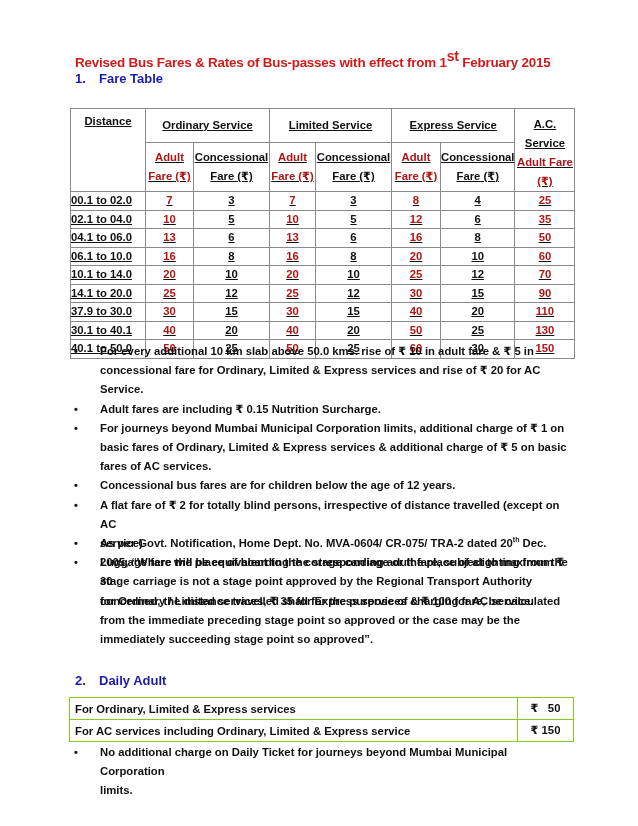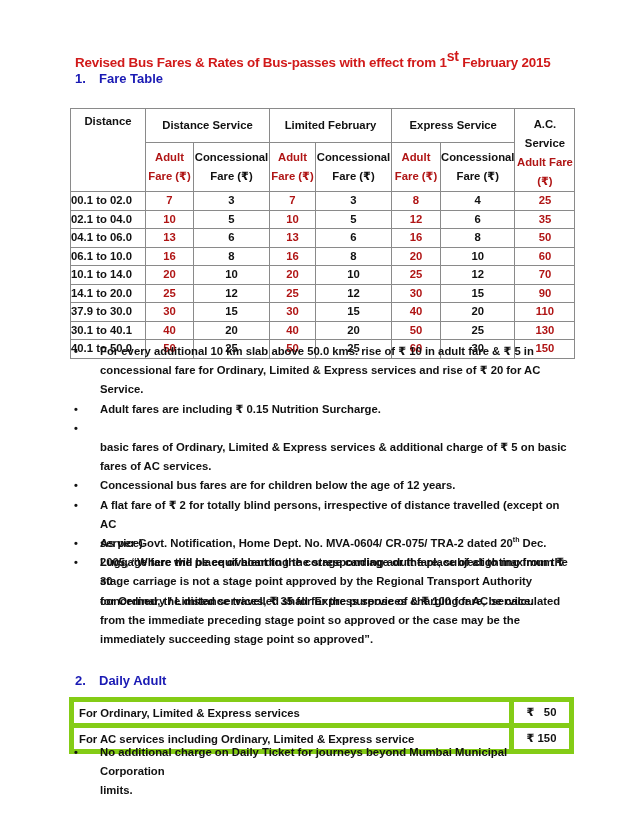--- a/index.html
+++ b/index.html
@@ -3,34 +3,34 @@
 <meta charset="utf-8">
 <style>
   html, body { margin: 0; padding: 0; background: #ffffff; }
   body { width: 638px; height: 826px; position: relative; overflow: hidden;
          font-family: "Liberation Sans", "DejaVu Sans", sans-serif; color: #111; }
   .page { position: absolute; left: 0; top: 0; width: 638px; height: 826px; }
   .title { position: absolute; left: 75px; top: 48px; font-size: 13.4px; font-weight: bold; color: #d11a1a; letter-spacing: -0.2px; white-space: nowrap; }
   .title sup { font-size: 14px; vertical-align: 6px; }
   .h2 { position: absolute; left: 75px; font-size: 13px; font-weight: bold; color: #1a1ab4; white-space: nowrap; }
   .h2 .num { display: inline-block; width: 24px; }
-  table.fare { position: absolute; left: 70px; top: 108px; border-collapse: collapse; font-size: 11.3px; font-weight: bold; }
+  table.fare { position: absolute; left: 70px; top: 108px; border-collapse: collapse; font-size: 11.3px; font-weight: bold; text-decoration: underline; }
   table.fare td, table.fare th { border: 1px solid #8a8a8a; padding: 0; text-align: center; font-weight: bold; }
   table.fare .hdr1 th { height: 27px; color: #111; font-weight: bold; }
   table.fare .hdr2 th { height: 40px; line-height: 19px; }
   table.fare .red { color: #b01515; }
   table.fare tbody td { height: 17.5px; line-height: 17px; }
   table.fare td.dist { text-align: left; color: #111; }
   .ac-head { vertical-align: top; padding-top: 6px !important; line-height: 19px; }
   ul.bullets { position: absolute; left: 72px; margin: 0; padding: 0; list-style: none; font-size: 11.3px; font-weight: bold; line-height: 19.2px; width: 500px; }
   ul.bullets li { position: relative; padding-left: 28px; }
   ul.bullets li .dot { position: absolute; left: 2px; top: 0; font-size: 11px; }
   ul.bullets sup { font-size: 7px; vertical-align: 5px; line-height: 0; }
   table.daily { position: absolute; left: 69px; top: 697px; border-collapse: collapse; font-size: 11.3px; font-weight: bold; width: 505px; }
-  table.daily td { border: 5px solid #84cc16; height: 21px; padding: 0 5px; }
+  table.daily td { border: 1px solid #84cc16; height: 21px; padding: 0 5px; }
   table.daily td.price { width: 45px; text-align: center; white-space: pre; }
 </style>
 </head>
 <body>
 
 <div class="page">
 
   <div class="title"><span>Revised Bus Fares &amp; Rates of Bus-passes with effect from 1</span><sup>st</sup><span> February 2015</span></div>
 
   <div class="h2" style="top:71px;">
@@ -44,22 +44,22 @@
         <col style="width:76px">
         <col style="width:46px">
         <col style="width:76px">
         <col style="width:49px">
         <col style="width:73px">
         <col style="width:60px">
     </colgroup>
     <thead>
       <tr class="hdr1">
         <th rowspan="2" style="vertical-align:top;padding-top:6px;">Distance</th>
-        <th colspan="2">Distance Service</th>
-        <th colspan="2">Limited February</th>
+        <th colspan="2">Ordinary Service</th>
+        <th colspan="2">Limited Service</th>
         <th colspan="2">Express Service</th>
         <th rowspan="2" class="ac-head">
           <div>A.C. Service</div>
           <div class="red"><span>Adult Fare</span><br><span>(₹)</span></div>
         </th>
       </tr>
       <tr class="hdr2">
         <th class="red"><span>Adult</span><br><span>Fare (₹)</span></th>
         <th><span>Concessional</span><br><span>Fare (₹)</span></th>
         <th class="red"><span>Adult</span><br><span>Fare (₹)</span></th>
@@ -158,21 +158,21 @@
           <td class="red">60</td>
           <td>30</td>
           <td class="red">150</td>
         </tr>
       </tbody>
   </table>
 
   <ul class="bullets" id="notes-list" style="top:342px;">
       <li><span class="dot">•</span><span>For every additional 10 km slab above 50.0 kms.  rise of ₹ 10 in adult fare &amp; ₹ 5 in</span><br><span>concessional fare for Ordinary, Limited &amp; Express services and rise of ₹ 20 for AC Service.</span></li>
       <li><span class="dot">•</span><span>Adult fares are including ₹ 0.15 Nutrition Surcharge.</span></li>
-      <li><span class="dot">•</span><br><span>basic fares of Ordinary, Limited &amp; Express services &amp; additional charge of ₹ 5 on basic</span><br><span>fares of AC services.</span></li>
+      <li><span class="dot">•</span><span>For journeys beyond Mumbai Municipal Corporation limits, additional charge of ₹ 1 on</span><br><span>basic fares of Ordinary, Limited &amp; Express services &amp; additional charge of ₹ 5 on basic</span><br><span>fares of AC services.</span></li>
       <li><span class="dot">•</span><span>Concessional bus fares are for children below the age of 12 years.</span></li>
       <li><span class="dot">•</span><span>A flat fare of ₹ 2 for totally blind persons, irrespective of distance travelled (except on AC</span><br><span>service)</span></li>
       <li><span class="dot">•</span><span>Luggage fare will be equivalent to the corresponding adult fare, subject to maximum ₹ 30</span><br><span>for Ordinary / Limited services, ₹ 35 for Express services &amp; ₹ 100 for AC service.</span></li>
     </ul>
 
   <ul class="bullets" style="top:534px;">
     <li>
       <span class="dot">•</span>
       <span>As per Govt. Notification, Home Dept. No. MVA-0604/ CR-075/ TRA-2 dated 20</span><sup>th</sup><span> Dec.</span>
       <span id="notif-rest"><br><span>2005, “Where the place of boarding the stage carriage or the place of alighting from the</span><br><span>stage carriage is not a stage point approved by the Regional Transport Authority</span><br><span>concerned, the distance travelled shall for the purpose of charging fare, be calculated</span><br><span>from the immediate preceding stage point so approved or the case may be the</span><br><span>immediately succeeding stage point so approved”.</span></span>

